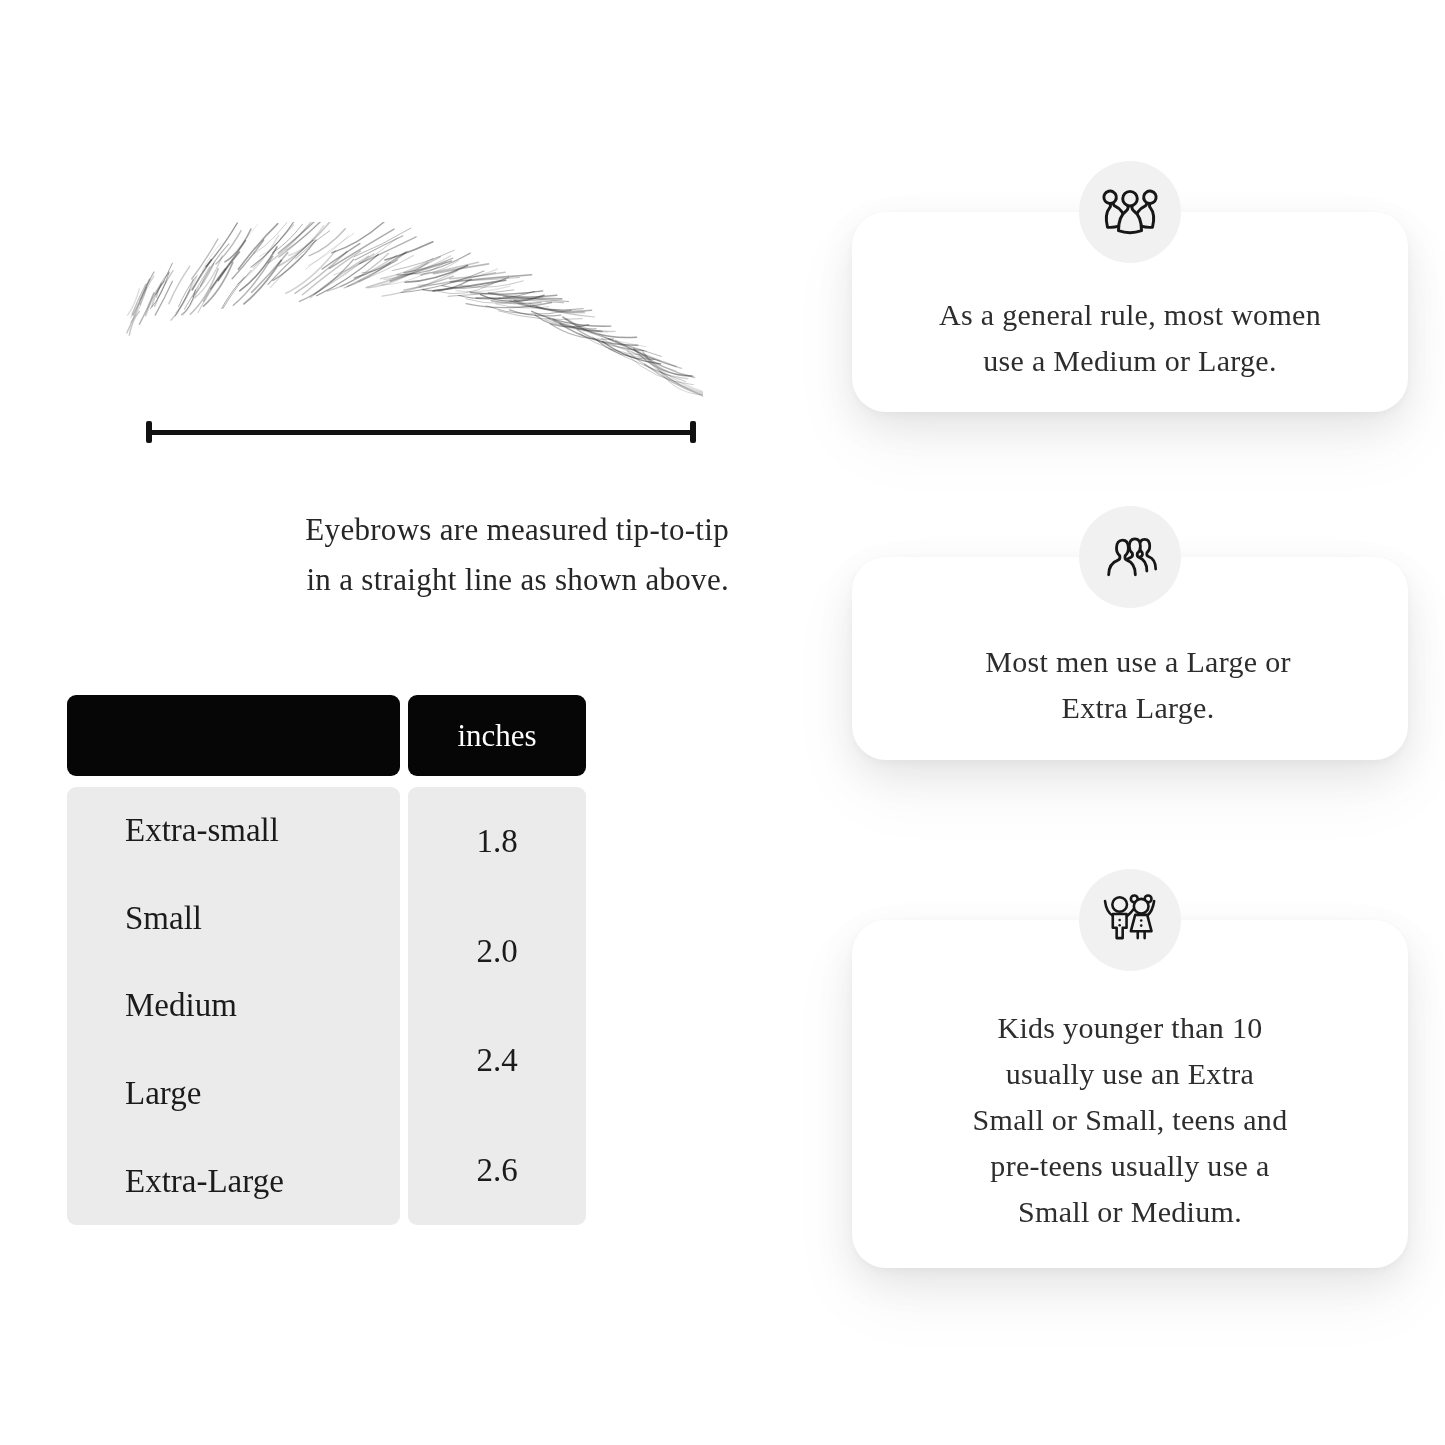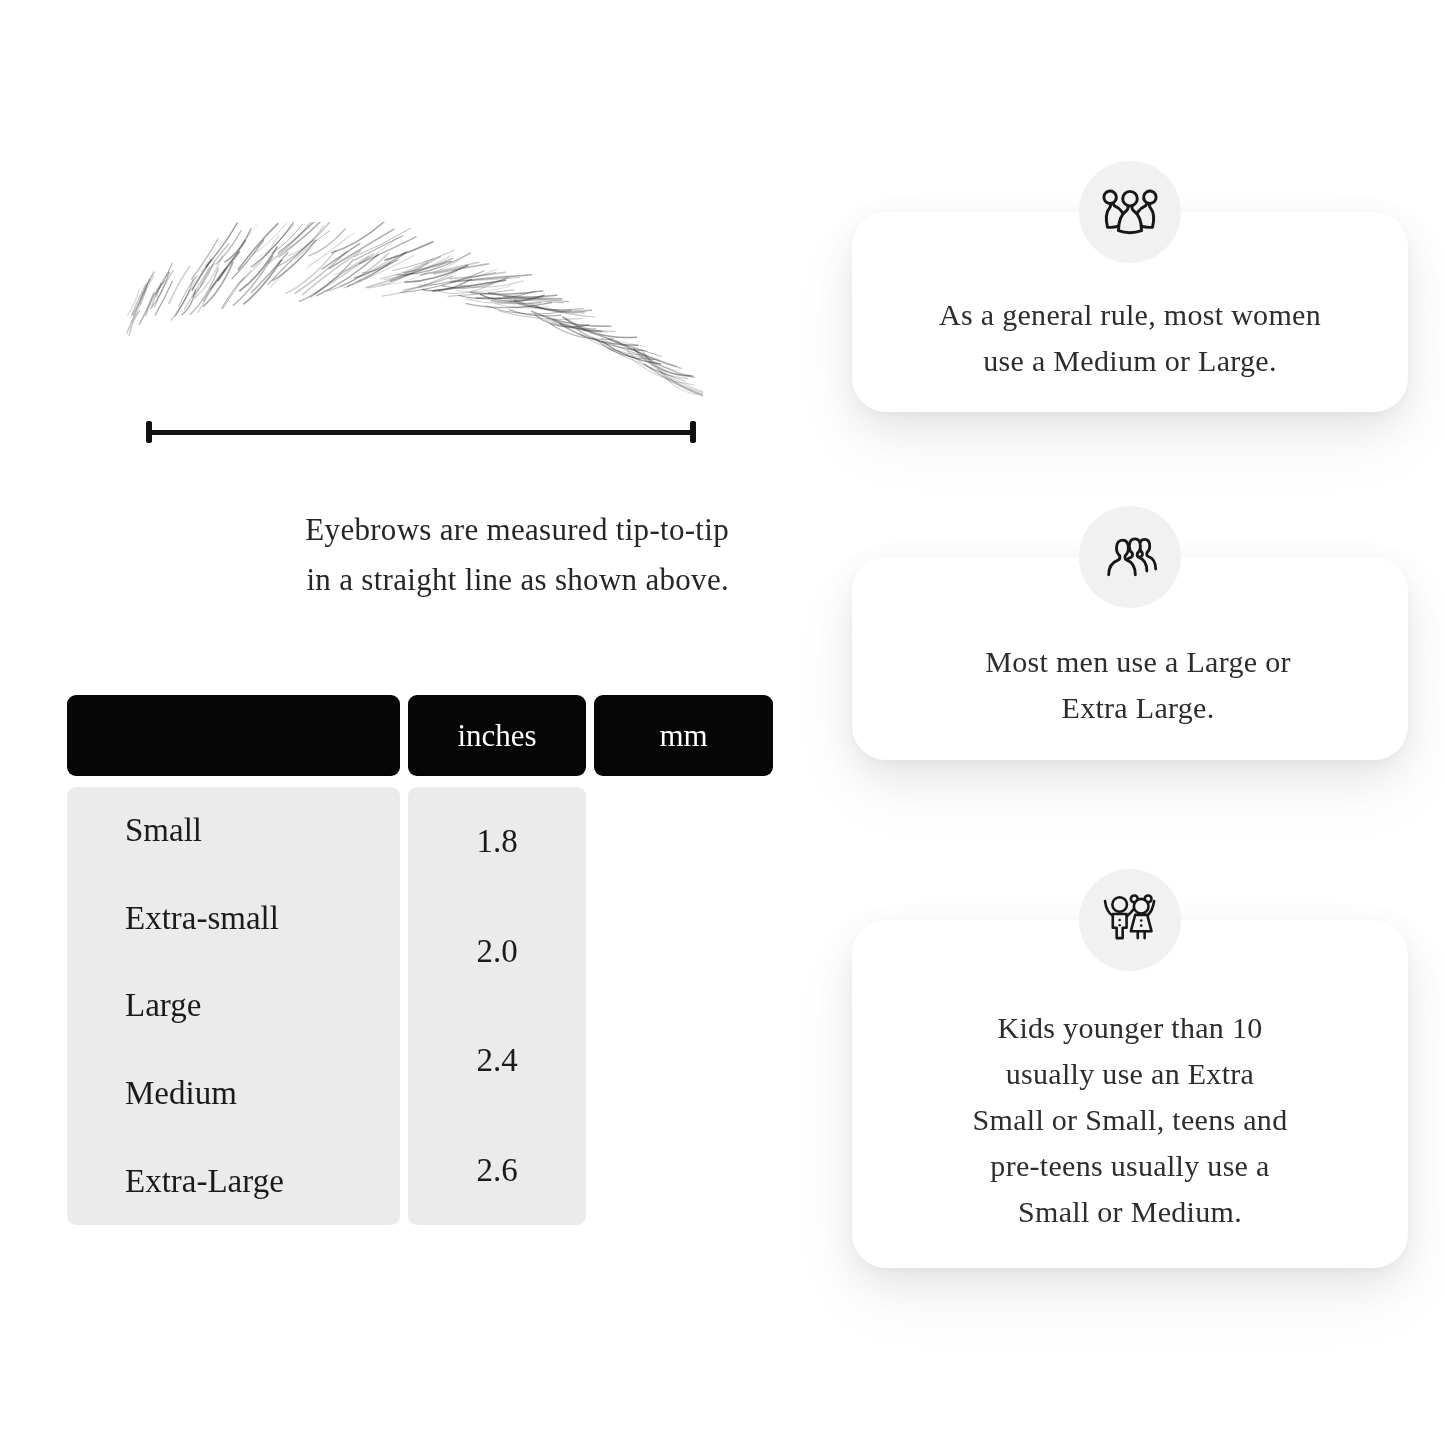--- a/index.html
+++ b/index.html
@@ -232,28 +232,27 @@
 
   <p class="caption">
     <span>Eyebrows are measured tip-to-tip</span><br>
     <span>in a straight line as shown above.</span>
   </p>
 
   <div class="size-table">
     <div class="thead">
       <div class="hcell"></div>
       <div class="hcell">inches</div>
-      <div class="hcell">mm</div>
     </div>
     <div class="tbody">
       <div class="tcol labels">
+        <div class="cell">Extra-small</div>
         <div class="cell">Small</div>
-        <div class="cell">Extra-small</div>
+        <div class="cell">Medium</div>
         <div class="cell">Large</div>
-        <div class="cell">Medium</div>
         <div class="cell">Extra-Large</div>
       </div>
       <div class="tcol">
         <div class="cell">1.8</div>
         <div class="cell">2.0</div>
         <div class="cell">2.4</div>
         <div class="cell">2.6</div>
       </div>
     </div>
   </div>

